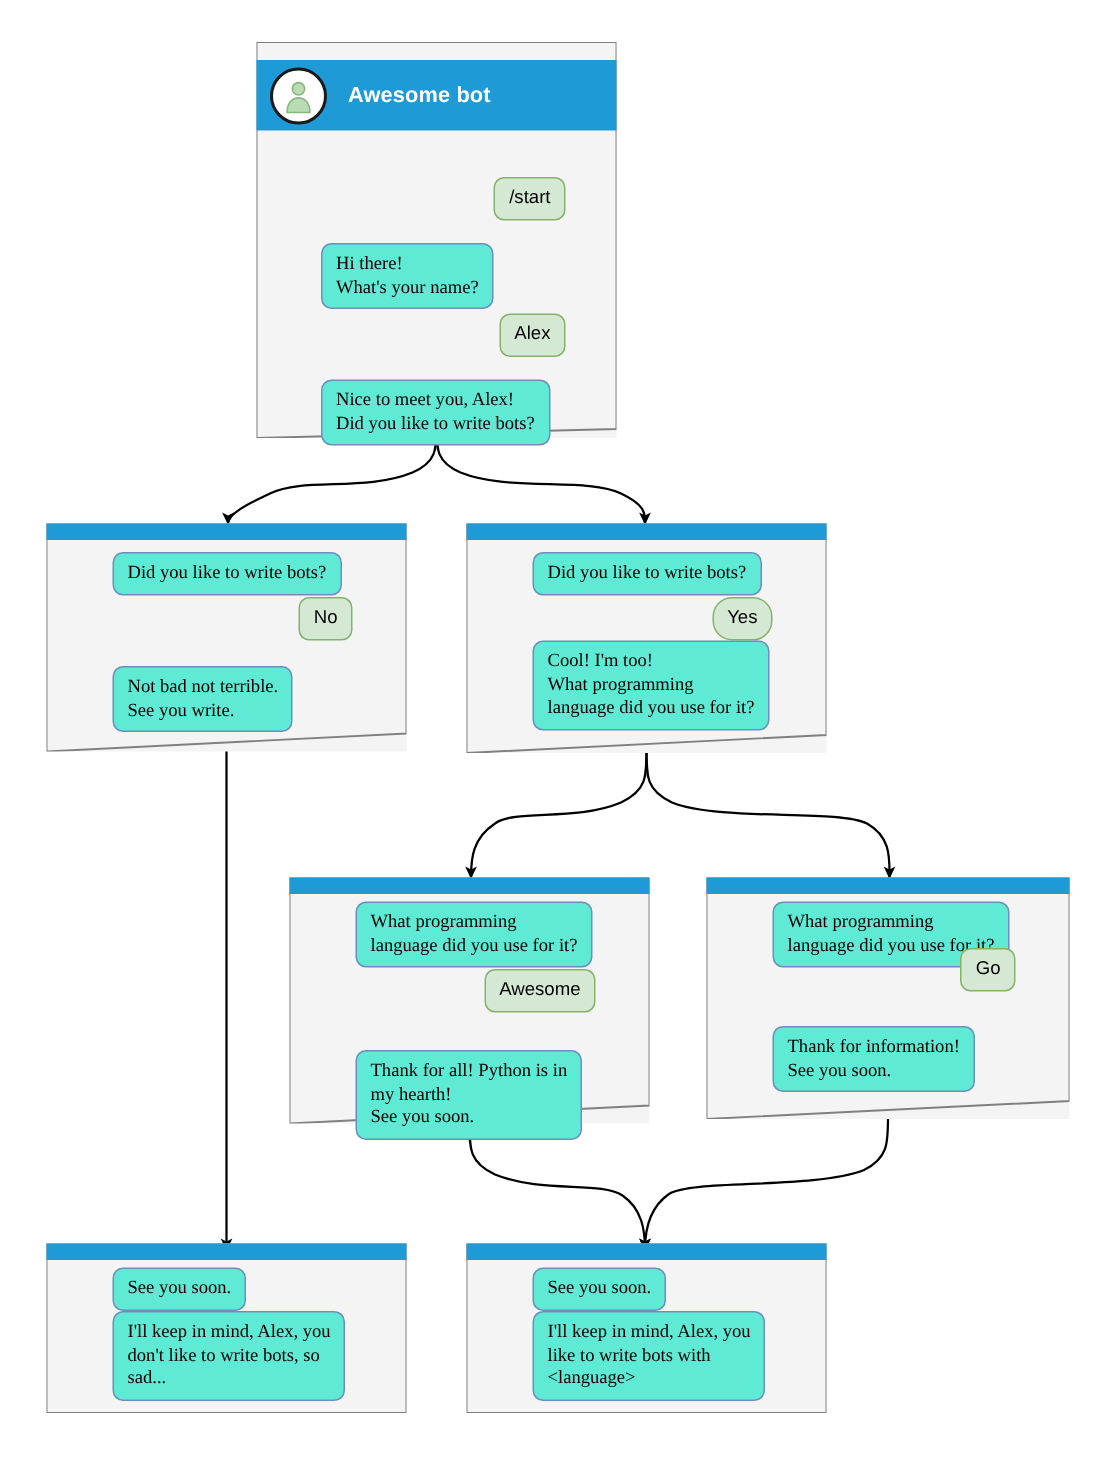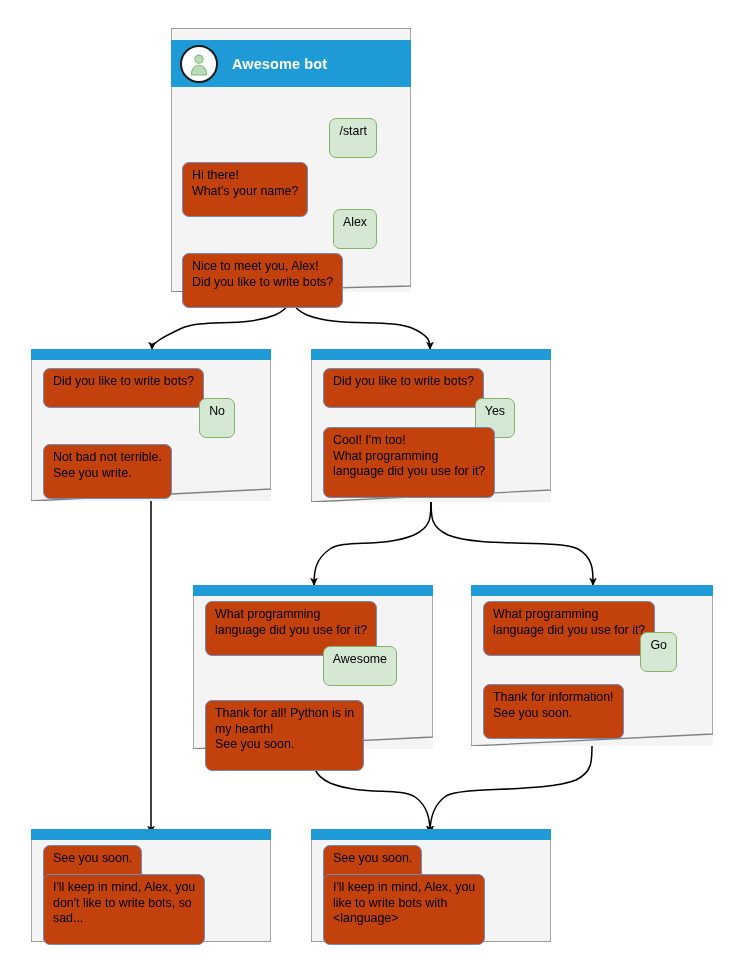--- a/index.html
+++ b/index.html
@@ -90,26 +90,28 @@
     right: 0;
     box-sizing: border-box;
   }
   .msg {
     position: absolute;
     box-sizing: border-box;
     border-radius: 7px;
     font-size: 12.4px;
     line-height: 15.5px;
     color: #000000;
-    padding: 5px 9px 17px 9px;
+    padding: 5px 9px 6px 9px;
     white-space: pre;
+    margin-left: 32px;
   }
   .msg.bot {
-    background: #c2410c;
+    background: #5eead4;
     border: 1px solid #6c8ebf;
+    font-family: Liberation Serif, serif;
   }
   .msg.user {
     background: #d5e8d4;
     border: 1px solid #82b366;
   }
 </style>
 </head>
 <body>
 
 <div id="canvas">
@@ -175,21 +177,21 @@
   </div>
 
   <div class="card" style="left:311px; top:349px; width:240px; height:153px;">
     <svg class="card-shape" viewBox="0 0 240 153" preserveAspectRatio="none">
       <polygon points="0,0 240,0 240,141 0,153" fill="#f4f4f4" stroke="#808080" stroke-width="1.3"></polygon>
     </svg>
     <div class="card-inner">
       <div class="header-bar thin"></div>
       <div class="chat-body" style="top:11px; bottom:0;">
         <div class="msg bot" style="left:12px; top:8px;">Did you like to write bots?</div>
-        <div class="msg user" style="right:36px; top:38px;">Yes</div>
+        <div class="msg user" style="right:36px; top:38px;border-radius:13px;">Yes</div>
         <div class="msg bot" style="left:12px; top:67px;">Cool! I'm too!
 What programming
 language did you use for it?</div>
       </div>
     </div>
   </div>
 
   <div class="card" style="left:193px; top:585px; width:240px; height:164px;">
     <svg class="card-shape" viewBox="0 0 240 164" preserveAspectRatio="none">
       <polygon points="0,0 240,0 240,152 0,164" fill="#f4f4f4" stroke="#808080" stroke-width="1.3"></polygon>

